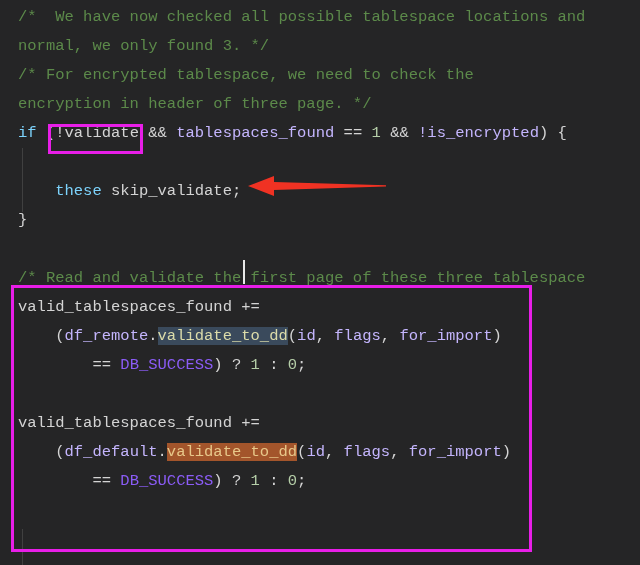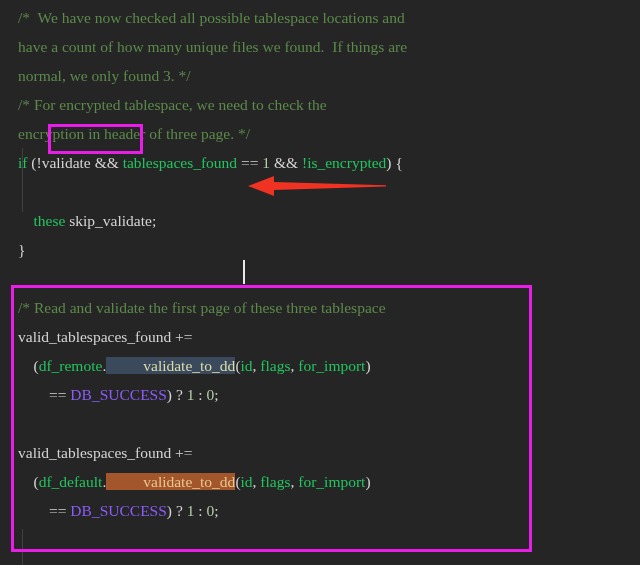--- a/index.html
+++ b/index.html
@@ -6,21 +6,21 @@
     margin: 0;
     padding: 0;
     background: #1e1e1e;
   }
   #editor {
     position: relative;
     width: 640px;
     height: 565px;
     background: #252526;
     overflow: hidden;
-    font-family: Liberation Serif, serif;
+    font-family: Liberation Mono, monospace;
     font-size: 15.5px;
     line-height: 29px;
     letter-spacing: 0px;
     color: #d4d4d4;
     -webkit-font-smoothing: antialiased;
   }
   .code {
     position: absolute;
     top: 3px;
     left: 0;
@@ -28,23 +28,23 @@
   }
   .ln {
     height: 29px;
     white-space: pre;
     padding-left: 18px;
     box-sizing: border-box;
     position: relative;
   }
   
   .cm  { color: #5c8a4a; }       
-  .kw  { color: #22c55e; }       
-  .var { color: #22c55e; }       
-  .fn  { color: #dcdcaa; padding-left: 37px; }       
+  .kw  { color: #7dd3fc; }       
+  .var { color: #c4b5fd; }       
+  .fn  { color: #dcdcaa; }       
   .ty  { color: #8b5cf6; }       
   .num { color: #b5cea8; }       
   .pl  { color: #d4d4d4; }       
   .op  { color: #d4d4d4; }
 
   
   .sel-blue { background: #3a4a5c; color:#dcdcaa; }
   
   .sel-orange { background: #a3552b; color:#e8c88a; }
 
@@ -82,21 +82,20 @@
 
 <div id="editor">
 
   <div class="guide" style="left:22px; top:148px; height:64px;"></div>
   <div class="guide" style="left:22px; top:529px; height:36px;"></div>
 
   <div class="code">
 
     <div class="ln"><span class="cm">/*  We have now checked all possible tablespace locations and</span></div>
 
-    <div class="ln"><span class="cm">have a count of how many unique files we found.  If things are</span></div>
 
     <div class="ln"><span class="cm">normal, we only found 3. */</span></div>
 
     <div class="ln"><span class="cm">/* For encrypted tablespace, we need to check the</span></div>
 
     <div class="ln"><span class="cm">encryption in header of three page. */</span></div>
 
     <div class="ln"><span class="kw">if</span><span class="pl"> (</span><span class="pl">!validate</span><span class="op"> &amp;&amp; </span><span class="var">tablespaces_found</span><span class="op"> == </span><span class="num">1</span><span class="op"> &amp;&amp; </span><span class="var">!is_encrypted</span><span class="pl">) {</span></div>
 
     <div class="ln"></div>

